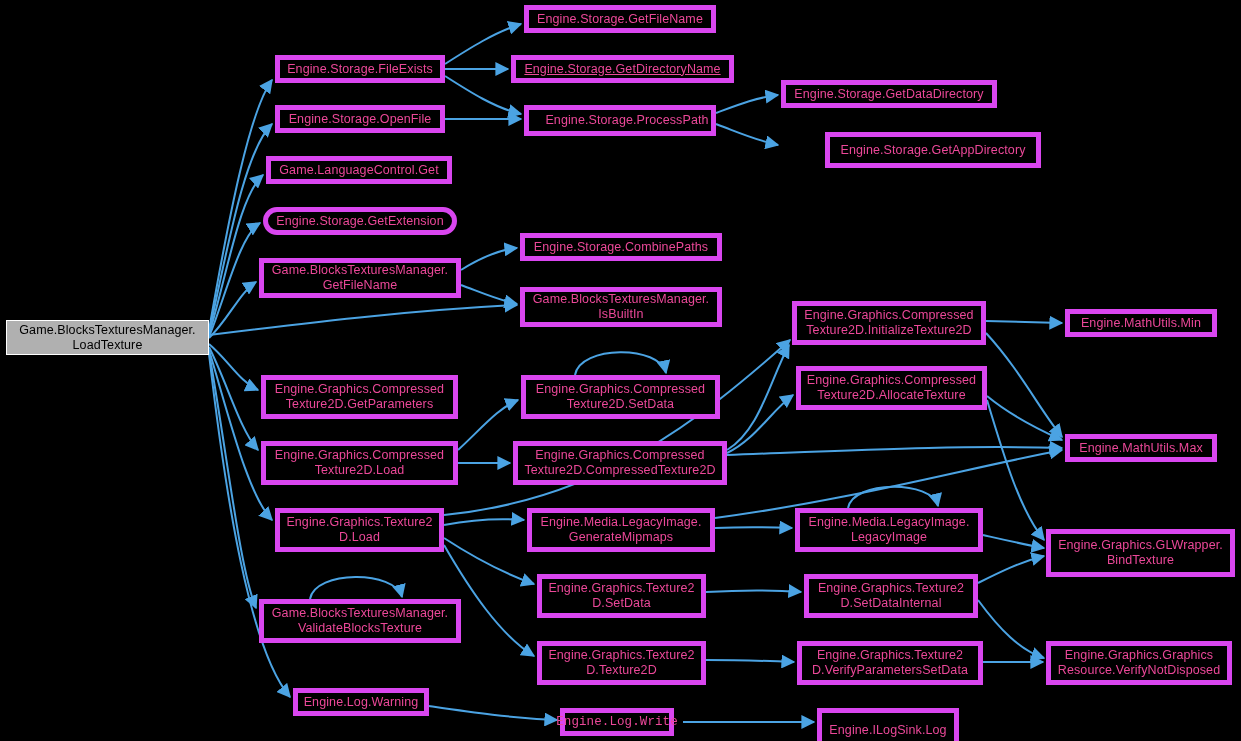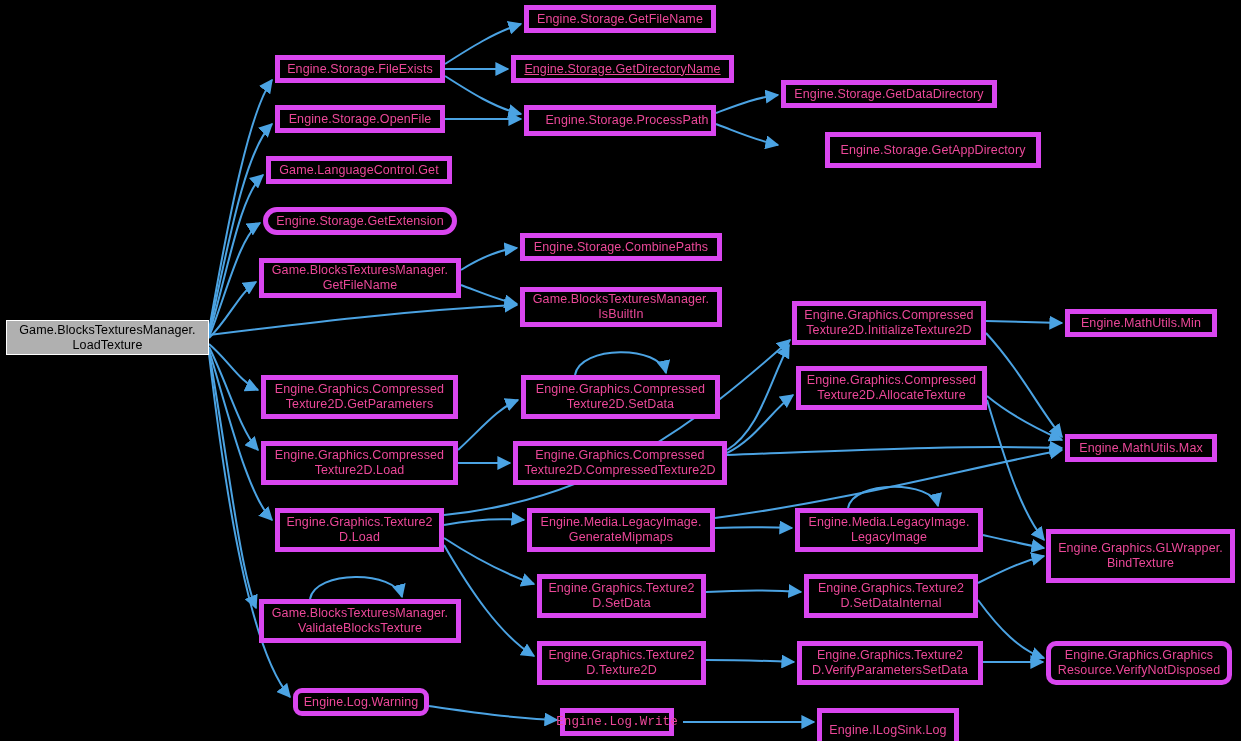--- a/index.html
+++ b/index.html
@@ -133,31 +133,31 @@
       <div class="node" style="left: 1065px; top: 309px; width: 152px; height: 28px;">Engine.MathUtils.Min</div>
       <div class="node" style="left: 796px; top: 366px; width: 191px; height: 44px;">Engine.Graphics.Compressed
 Texture2D.AllocateTexture</div>
       <div class="node" style="left: 1065px; top: 434px; width: 152px; height: 28px;">Engine.MathUtils.Max</div>
       <div class="node" style="left: 275px; top: 508px; width: 169px; height: 44px;">Engine.Graphics.Texture2
 D.Load</div>
       <div class="node" style="left: 527px; top: 508px; width: 188px; height: 44px;">Engine.Media.LegacyImage.
 GenerateMipmaps</div>
       <div class="node" style="left: 795px; top: 508px; width: 188px; height: 44px;">Engine.Media.LegacyImage.
 LegacyImage</div>
-      <div class="node" style="left: 1046px; top: 529px; width: 189px; height: 54px;">Engine.Graphics.GLWrapper.
+      <div class="node" style="left: 1046px; top: 529px; width: 189px; height: 48px;">Engine.Graphics.GLWrapper.
 BindTexture</div>
       <div class="node" style="left: 537px; top: 574px; width: 169px; height: 44px;">Engine.Graphics.Texture2
 D.SetData</div>
       <div class="node" style="left: 804px; top: 574px; width: 174px; height: 44px;">Engine.Graphics.Texture2
 D.SetDataInternal</div>
       <div class="node" style="left: 259px; top: 599px; width: 202px; height: 44px;">Game.BlocksTexturesManager.
 ValidateBlocksTexture</div>
       <div class="node" style="left: 537px; top: 641px; width: 169px; height: 44px;">Engine.Graphics.Texture2
 D.Texture2D</div>
       <div class="node" style="left: 797px; top: 641px; width: 186px; height: 44px;">Engine.Graphics.Texture2
 D.VerifyParametersSetData</div>
-      <div class="node" style="left: 1046px; top: 641px; width: 186px; height: 44px; border-radius: 10px;">Engine.Graphics.Graphics
+      <div class="node" style="left: 1046px; top: 641px; width: 186px; height: 44px;">Engine.Graphics.Graphics
 Resource.VerifyNotDisposed</div>
-      <div class="node" style="left: 293px; top: 688px; width: 136px; height: 28px; border-radius: 9px;">Engine.Log.Warning</div>
+      <div class="node" style="left: 293px; top: 688px; width: 136px; height: 28px;">Engine.Log.Warning</div>
       <div class="node" style="left: 560px; top: 708px; width: 114px; height: 28px; font-family: Liberation Mono, monospace;">Engine.Log.Write</div>
       <div class="node" style="left: 817px; top: 708px; width: 142px; height: 44px;">Engine.ILogSink.Log</div>
     </div>
 </div>
 
 </body></html>

